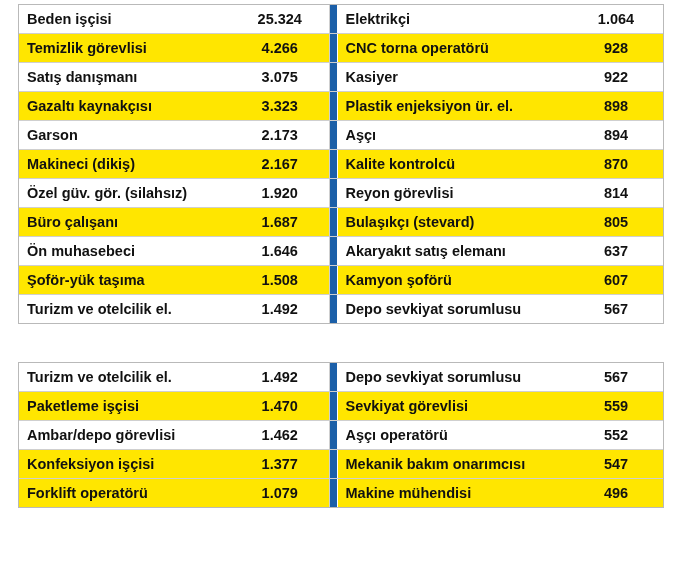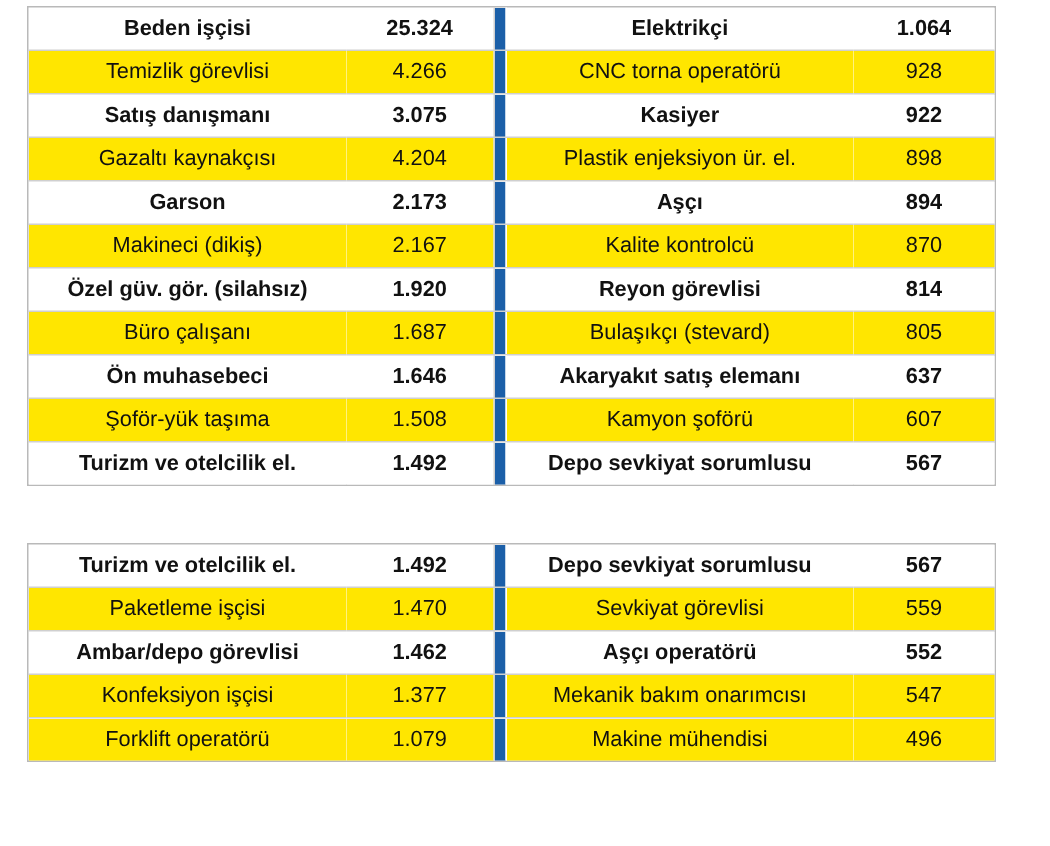--- a/index.html
+++ b/index.html
@@ -51,36 +51,36 @@
     border-bottom: 1px solid #cfcfcf;
     white-space: nowrap;
     overflow: hidden;
     vertical-align: middle;
   }
   .panel--top table.grid tr:last-child td,
   .panel--bottom table.grid tr:last-child td {
     border-bottom: none;
   }
 
-  td.name { text-align: center; }
+  td.name { text-align: left; }
   td.val  { text-align: center; padding-right: 12px; }
 
   
   td.val-a { border-right: 1px solid #cfcfcf; }
   td.gap {
     background: #1b5fa8;
     padding: 0;
     border-bottom: none;
     border-left: 1px solid #ffffff;
     border-right: 1px solid #ffffff;
   }
 
   
   tr.hl td.name, tr.hl td.val { background: #ffe600; }
-  tr.hl td.name, tr.hl td.val { font-weight: normal; margin-left: 16px; }
+  tr.hl td.name, tr.hl td.val { font-weight: bold; margin-left: 16px; }
   tr.plain td.name, tr.plain td.val { background: #ffffff; font-weight: bold; }
 
   
   tr.plain.bold td.name, tr.plain.bold td.val { font-weight: bold; }
 
   .panel-inner {
     padding: 0;
   }
 </style>
 </head>
@@ -115,21 +115,21 @@
             </tr>
             <tr class="plain bold">
               <td class="name name-a">Satış danışmanı</td>
               <td class="val val-a">3.075</td>
               <td class="gap"></td>
               <td class="name name-b">Kasiyer</td>
               <td class="val val-b">922</td>
             </tr>
             <tr class="hl">
               <td class="name name-a">Gazaltı kaynakçısı</td>
-              <td class="val val-a">4.204</td>
+              <td class="val val-a">3.323</td>
               <td class="gap"></td>
               <td class="name name-b">Plastik enjeksiyon ür. el.</td>
               <td class="val val-b">898</td>
             </tr>
             <tr class="plain bold">
               <td class="name name-a">Garson</td>
               <td class="val val-a">2.173</td>
               <td class="gap"></td>
               <td class="name name-b">Aşçı</td>
               <td class="val val-b">894</td>

